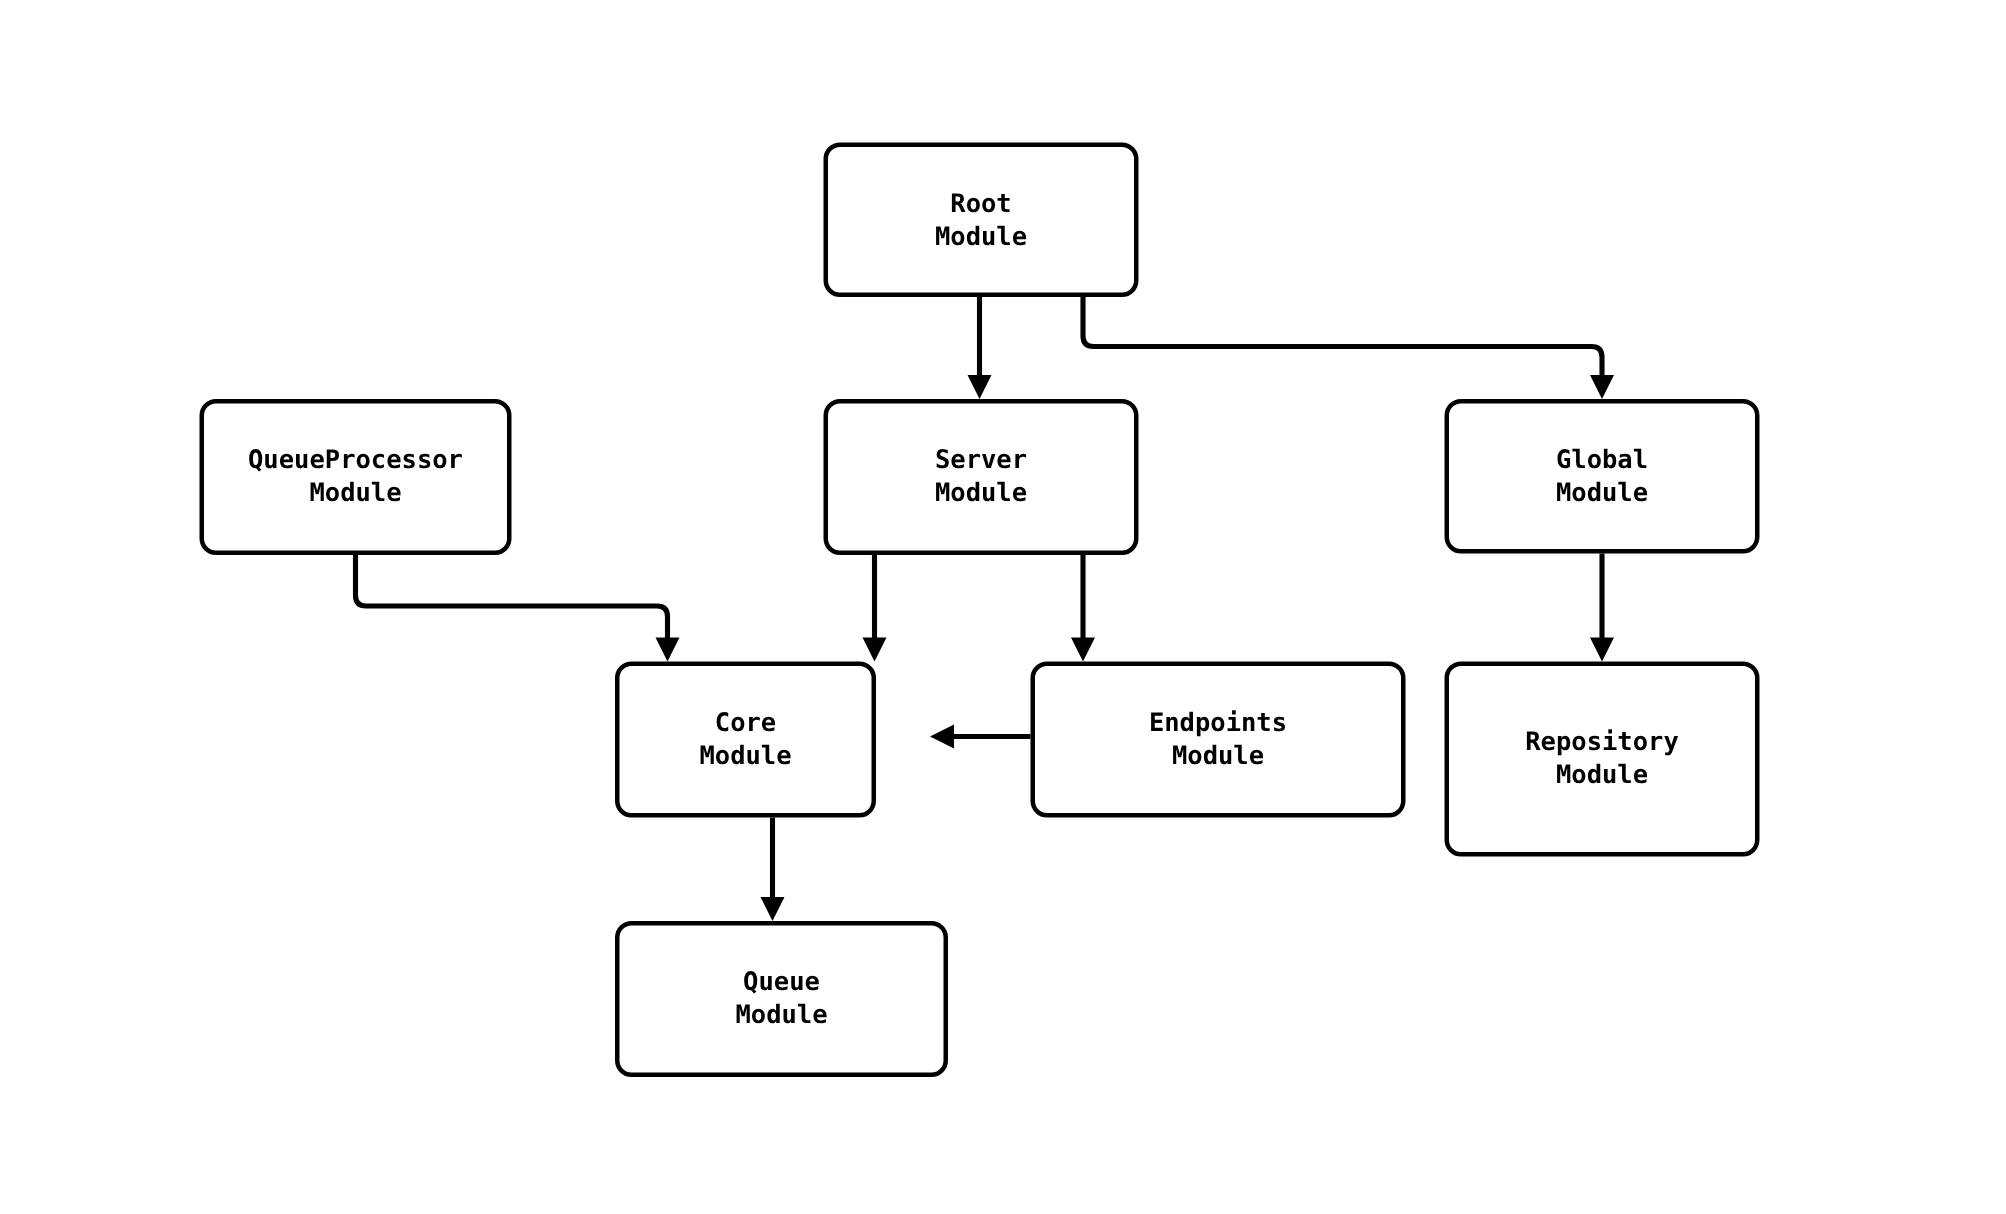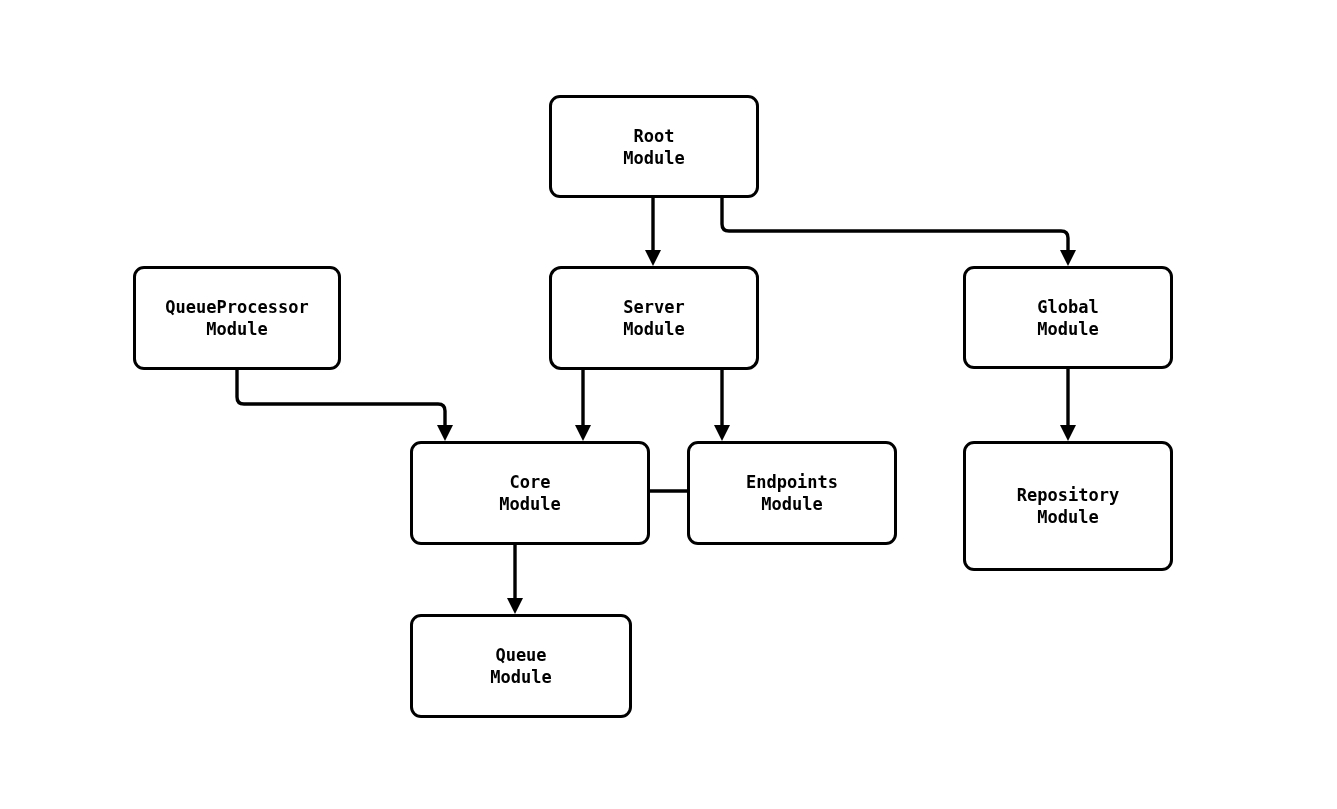--- a/index.html
+++ b/index.html
@@ -109,36 +109,36 @@
   <div class="node" style="left: 549px; top: 95px; width: 210px; height: 103px;">
     <div class="node-label">Root</div>
     <div class="node-label">Module</div>
   </div>
 
   <div class="node" style="left: 133px; top: 266px; width: 208px; height: 104px;">
     <div class="node-label">QueueProcessor</div>
     <div class="node-label">Module</div>
   </div>
 
-  <div class="node" style="left: 549px; top: 266px; width: 210px; height: 104px; border-radius: 12px;">
+  <div class="node" style="left: 549px; top: 266px; width: 210px; height: 104px;">
     <div class="node-label">Server</div>
     <div class="node-label">Module</div>
   </div>
 
   <div class="node" style="left: 963px; top: 266px; width: 210px; height: 103px;">
     <div class="node-label">Global</div>
     <div class="node-label">Module</div>
   </div>
 
-  <div class="node" style="left: 410px; top: 441px; width: 240px; height: 104px;">
+  <div class="node" style="left: 410px; top: 441px; width: 174px; height: 104px;">
     <div class="node-label">Core</div>
     <div class="node-label">Module</div>
   </div>
 
-  <div class="node" style="left: 687px; top: 441px; width: 210px; height: 104px;">
+  <div class="node" style="left: 687px; top: 441px; width: 250px; height: 104px;">
     <div class="node-label">Endpoints</div>
     <div class="node-label">Module</div>
   </div>
 
   <div class="node" style="left: 963px; top: 441px; width: 210px; height: 130px;">
     <div class="node-label">Repository</div>
     <div class="node-label">Module</div>
   </div>
 
   <div class="node" style="left: 410px; top: 614px; width: 222px; height: 104px;">

